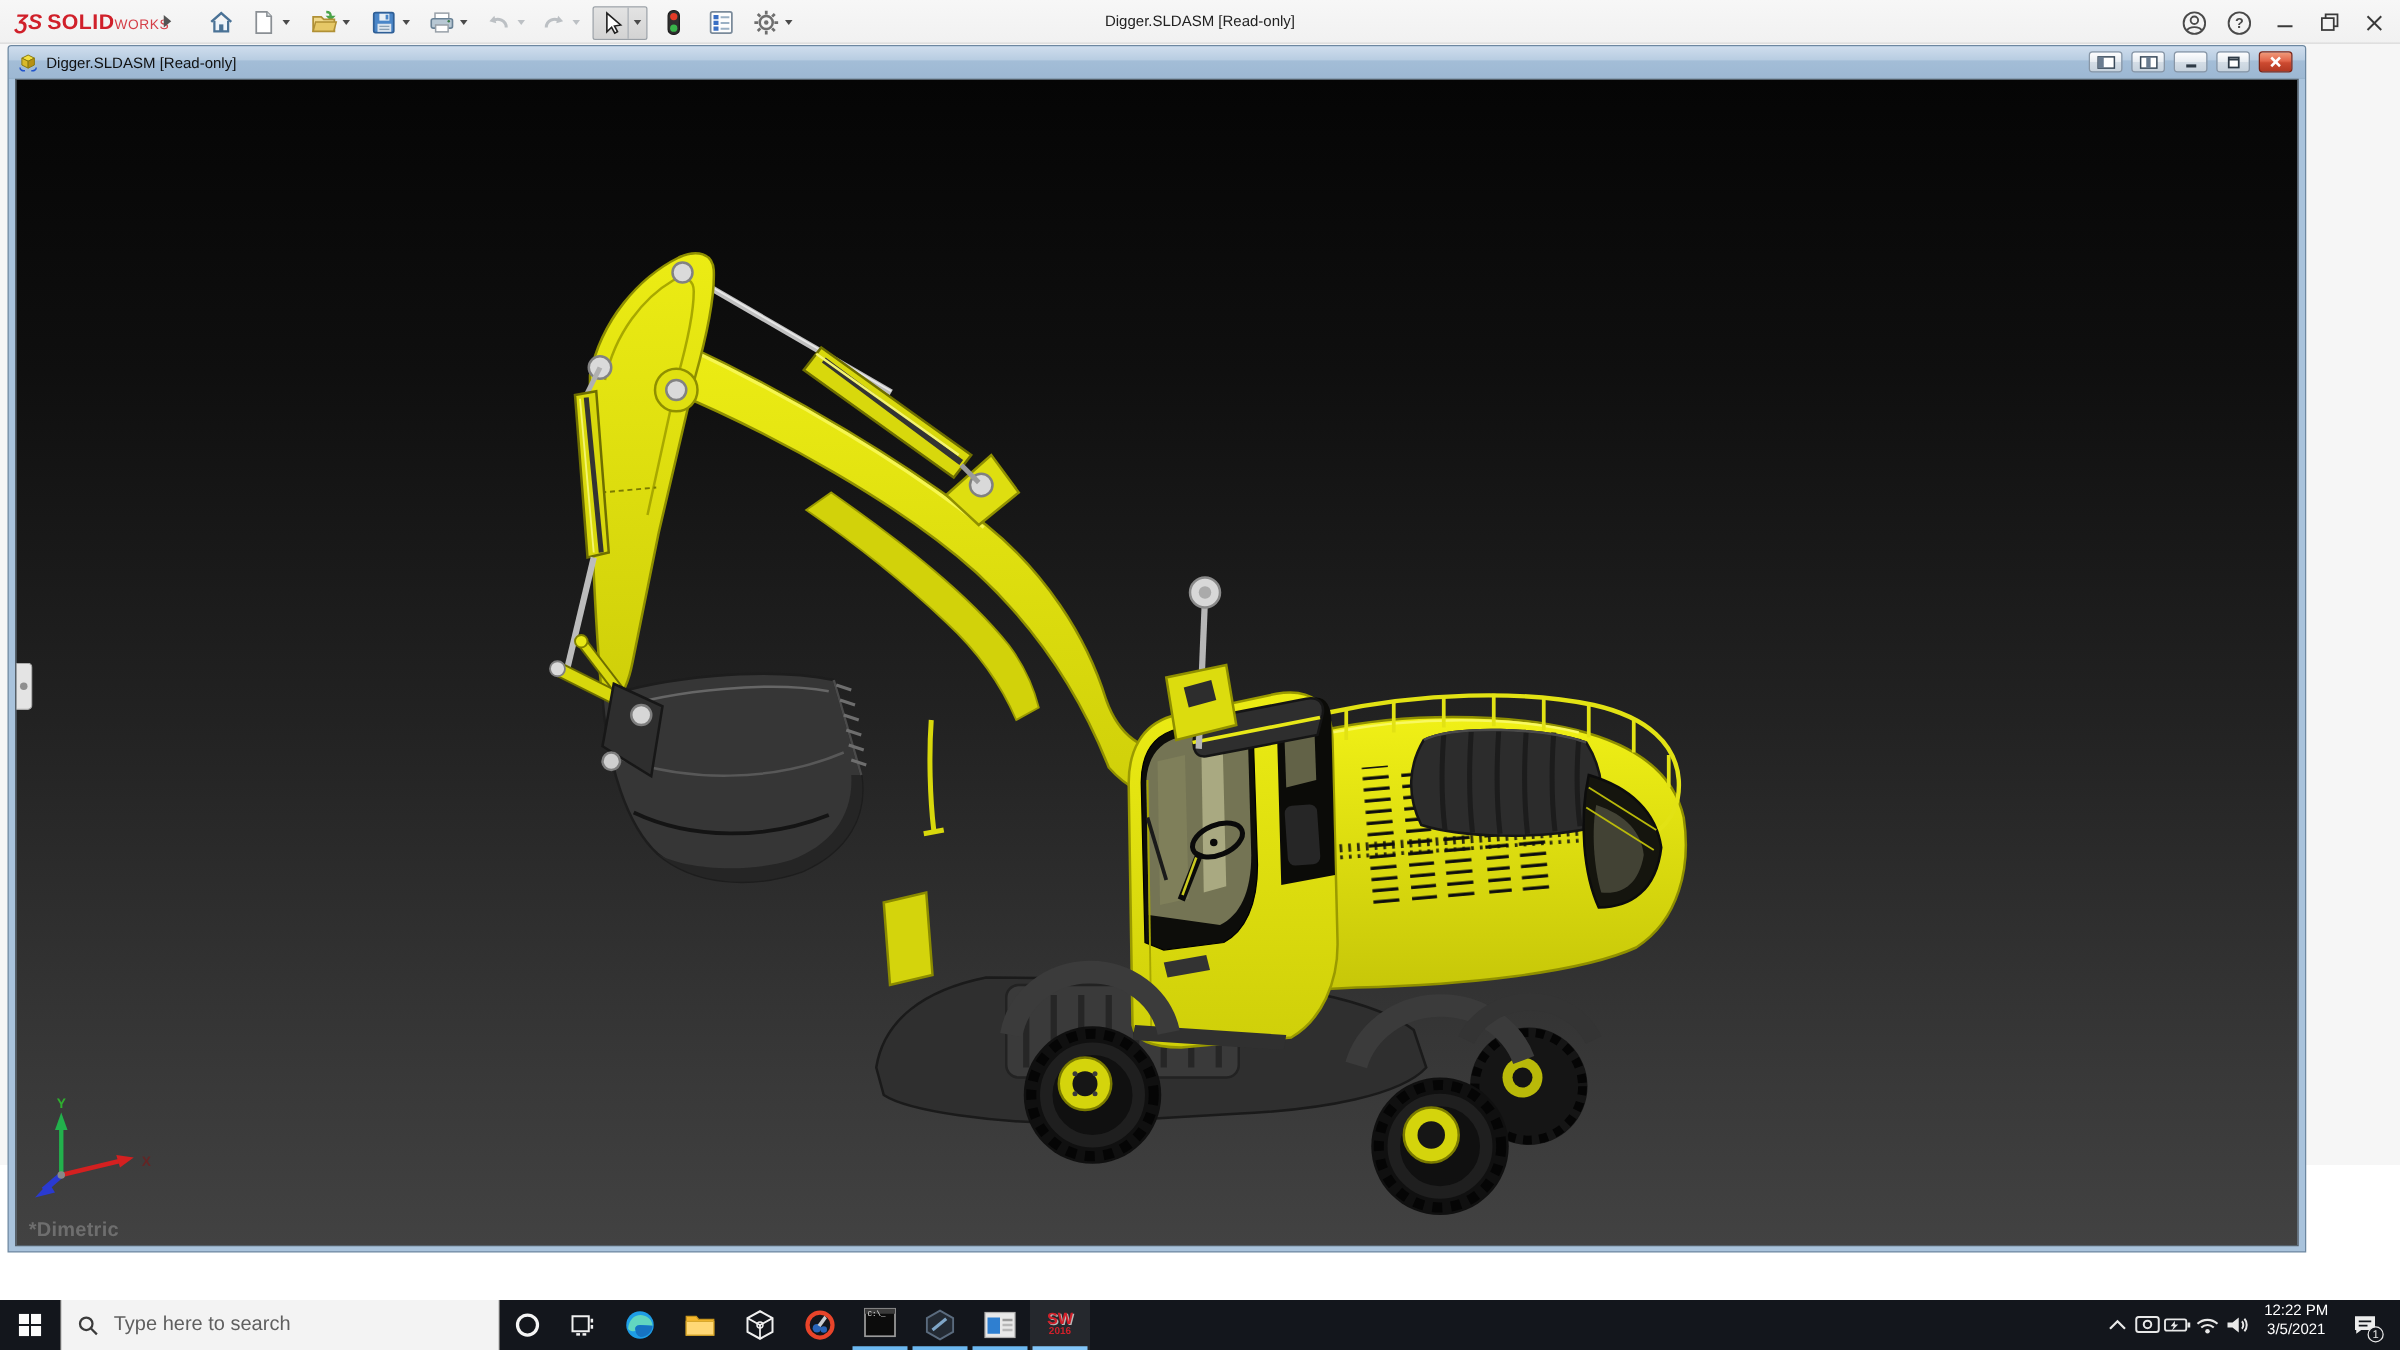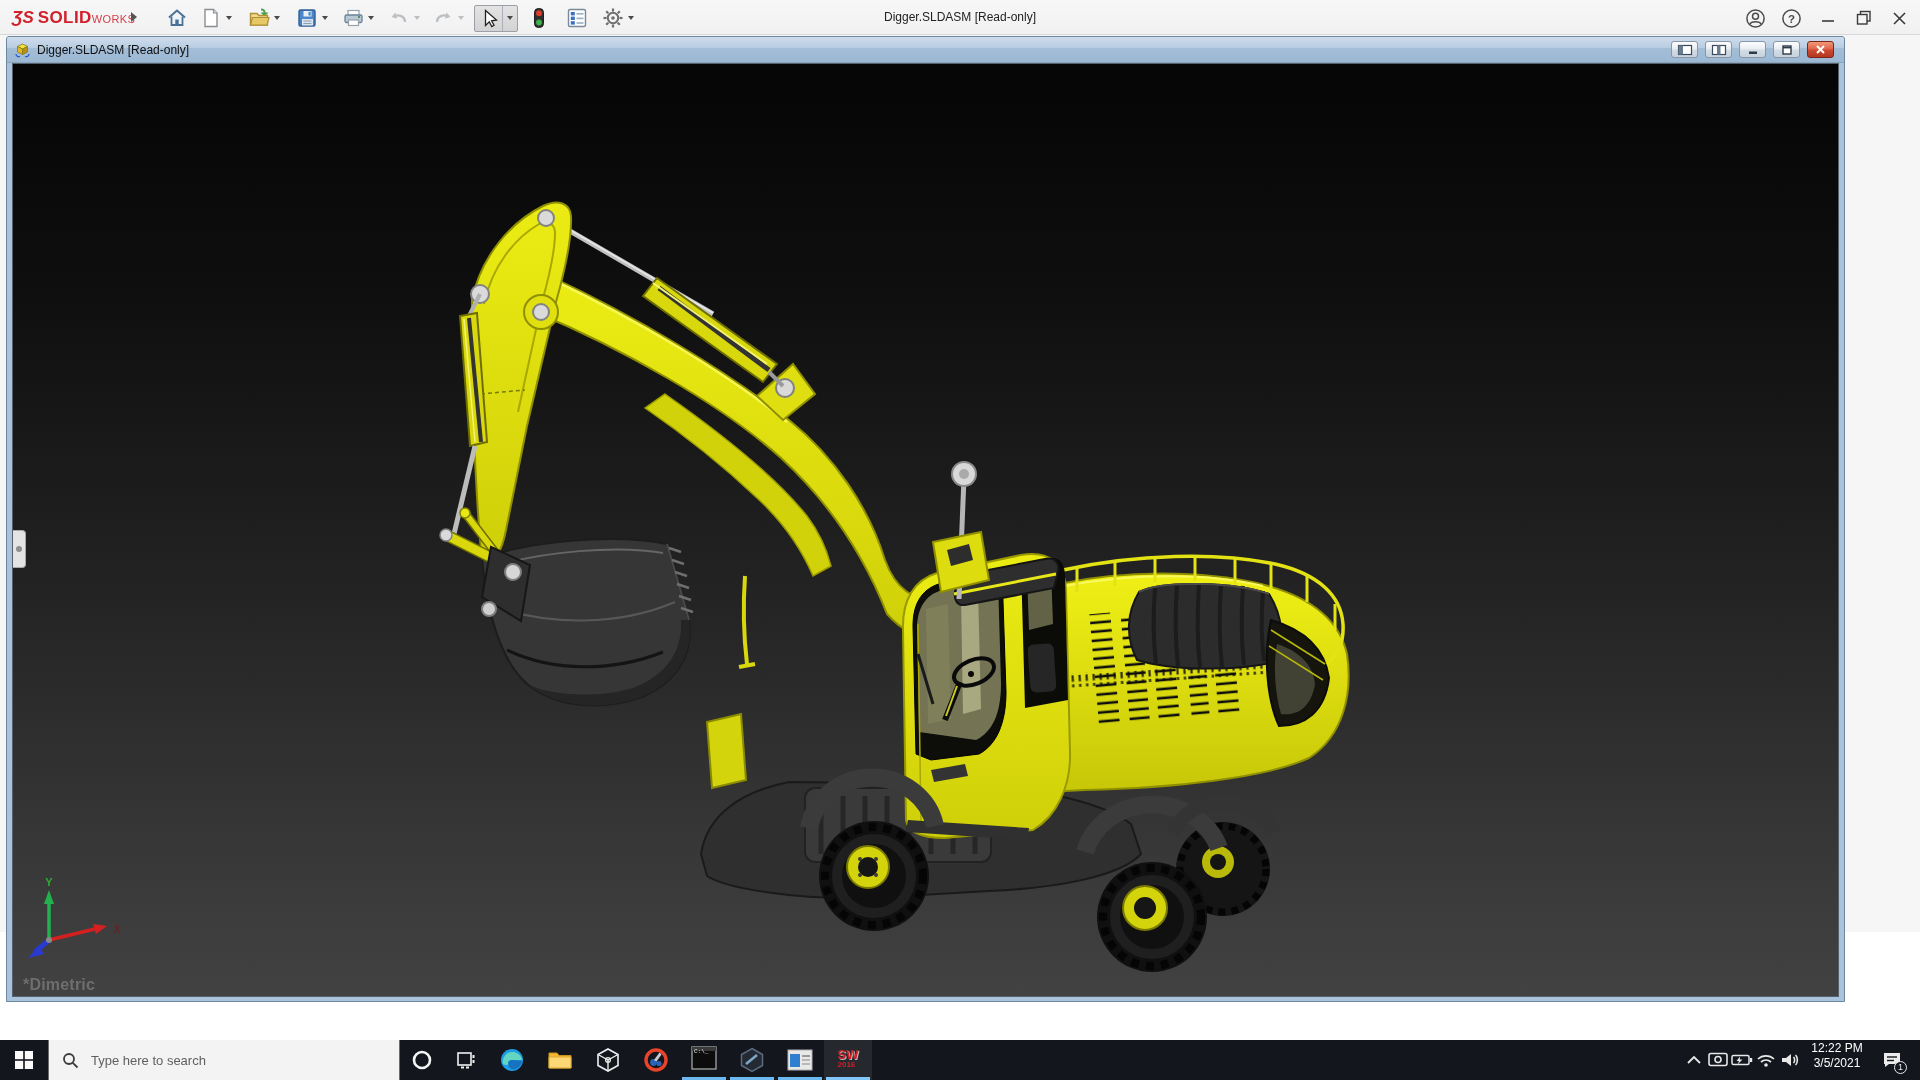--- a/index.html
+++ b/index.html
@@ -46,37 +46,37 @@
   #panel-tab { position:absolute; left:0px; top:466px; width:13px; height:38px; background:#e4e4e4;
     border:1px solid #a8a8a8; border-left:none; border-radius:0 4px 4px 0; display:flex; align-items:center; justify-content:center; }
   #panel-tab i { width:6px; height:6px; border-radius:50%; background:#8f8f8f; display:block; }
   #triad { position:absolute; left:14px; top:812px; }
   #view-label { position:absolute; left:10px; top:912px; font-size:16px; font-weight:700; color:#6e6e6e; letter-spacing:.2px; }
 
   
   #taskbar { position:absolute; left:0; top:1040px; width:1920px; height:40px; background:#13161c; display:flex; align-items:stretch; }
   #start-btn { width:48px; display:flex; align-items:center; justify-content:center; }
   #search-box { width:352px; background:#f3f3f3; border:1px solid #6b6b6b; border-top:none; border-bottom:none; display:flex; align-items:center; padding-left:13px; gap:12px; }
-  #search-box input { border:none; outline:none; background:transparent; font-size:13px; color:#0c4a6e; width:260px; font-family:"Liberation Sans",sans-serif; }
+  #search-box input { border:none; outline:none; background:transparent; font-size:16px; color:#0c4a6e; width:260px; font-family:"Liberation Sans",sans-serif; }
   #search-box input::placeholder { color:#5f5f5f; opacity:1; }
   .tb-slot { width:44px; display:flex; align-items:center; justify-content:center; }
   .app-slot { width:48px; display:flex; align-items:center; justify-content:center; position:relative; }
   .app-slot .runbar { position:absolute; left:2px; bottom:0; width:44px; height:3px; background:#6cb8f0; }
   .app-slot.active { background:rgba(255,255,255,.08); }
   .app-slot.active .runbar { background:#83c7fa; }
   #tray { margin-left:auto; display:flex; align-items:flex-start; }
   .tray-icon { width:24px; height:40px; display:flex; align-items:center; justify-content:center; }
   #clock { width:70px; text-align:center; color:#fff; font-size:12px; line-height:15px; padding-top:1px; }
   #notif { width:40px; height:40px; position:relative; display:flex; align-items:center; justify-content:center; }
   #notif .badge { position:absolute; right:5px; bottom:6px; width:13px; height:13px; border-radius:50%;
     background:#13161c; border:1.5px solid #e8e8e8; color:#e8e8e8; font-size:9px; line-height:11px; text-align:center; }
   #show-desktop { width:8px; border-left:1px solid #4a4f58; }
 
   
-  .sw-ico { display:flex; flex-direction:column; line-height:10px; }
+  .sw-ico { display:flex; flex-direction:column; align-items:center; line-height:10px; }
   .sw-ico .sw { font-weight:700; font-size:13px; color:#d0202a; text-shadow:1px 1px 0 #b9b9b9; }
   .sw-ico .yr { font-weight:700; font-size:8px; color:#d0202a; }
   .term-label { position:absolute; left:3px; top:2px; color:#e8e8e8; font-family:"Liberation Mono",monospace; font-size:6px; }
 </style>
 </head>
 <body>
 
 <div id="stage">
 
   <div id="titlebar">

